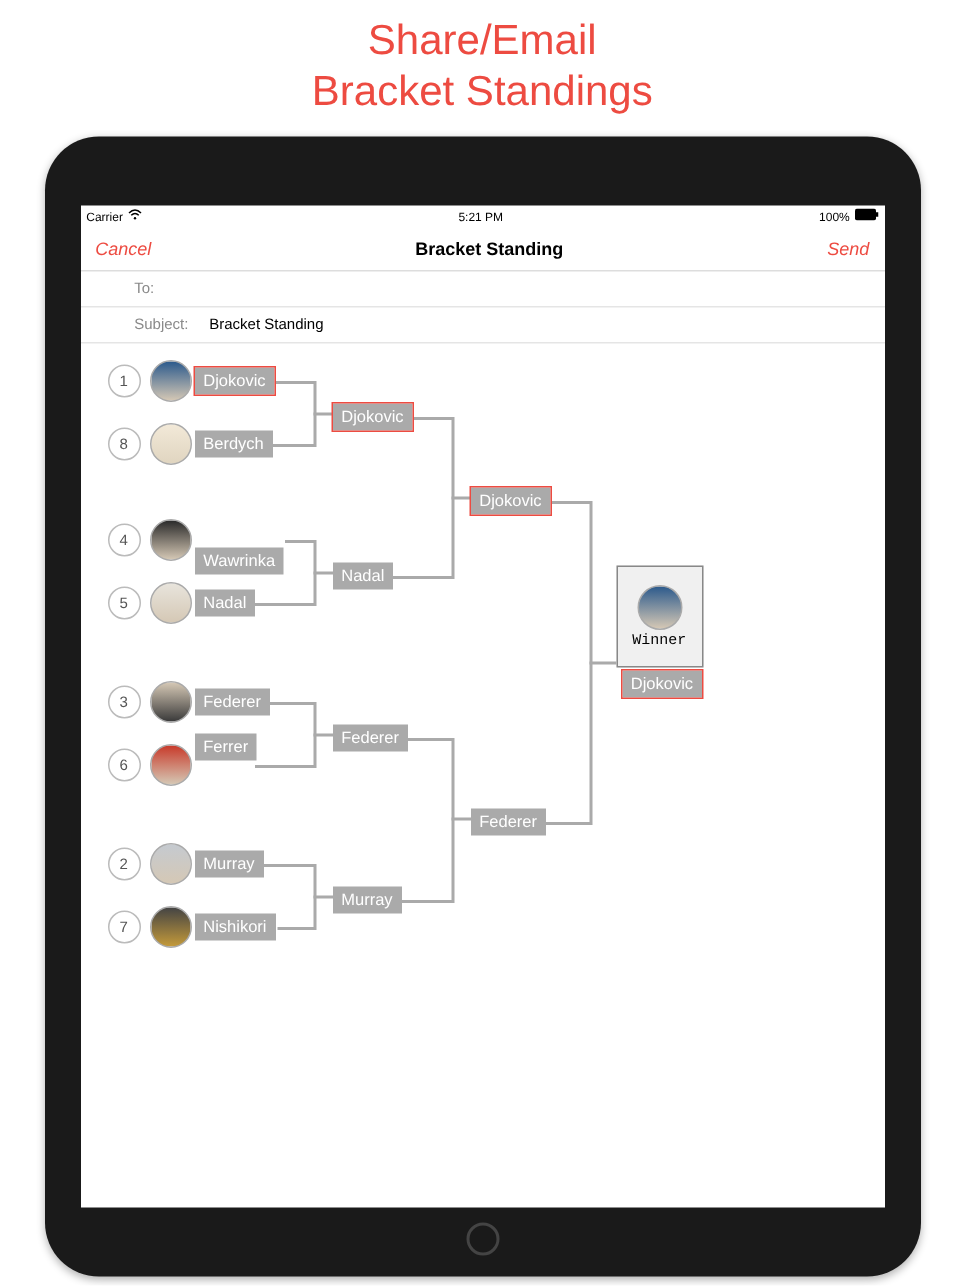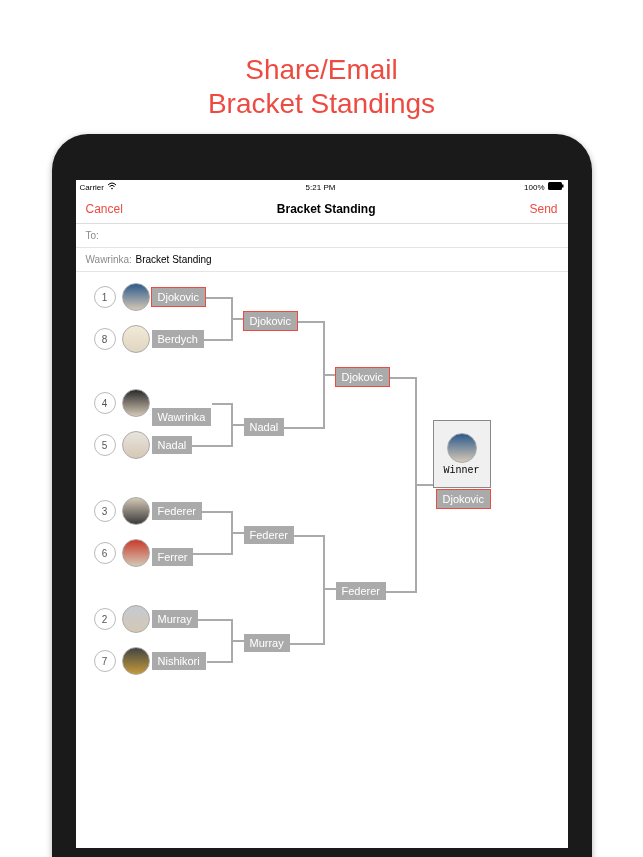--- a/index.html
+++ b/index.html
@@ -1,27 +1,27 @@
 <!DOCTYPE html>
 <html><head>
   <meta charset="utf-8">
   <style>
     * { margin: 0; padding: 0; box-sizing: border-box; }
     body { font-family: -apple-system, 'Helvetica Neue', Arial, sans-serif; background: #fff; width: 643px; height: 857px; }
-    .marketing-title { text-align: center; color: #ed4b41; font-size: 28px; font-weight: 400; padding-top: 10px; line-height: 1.2; margin-top: 43px; }
-    .ipad-frame { margin: 14px auto 0; width: 540px; height: 760px; background: #1a1a1a; border-radius: 36px; padding: 46px 24px; position: relative; box-shadow: 0 2px 6px rgba(0,0,0,.3); }
+    .marketing-title { text-align: center; color: #ed4b41; font-size: 28px; font-weight: 400; padding-top: 10px; line-height: 1.2; }
+    .ipad-frame { margin: 14px auto 0; width: 584px; height: 760px; background: #1a1a1a; border-radius: 36px; padding: 46px 24px; position: relative; box-shadow: 0 2px 6px rgba(0,0,0,.3); }
     .ipad-screen { width: 100%; height: 100%; background: #fff; overflow: hidden; font-size: 10px; }
     .status-bar { height: 14px; display: flex; justify-content: space-between; align-items: center; padding: 0 4px; font-size: 8px; }
     .status-left, .status-right { display: flex; align-items: center; gap: 3px; }
     .nav-bar { height: 30px; display: flex; justify-content: space-between; align-items: center; padding: 0 10px; border-bottom: 1px solid #ddd; }
-    .nav-btn { color: #ed4b41; font-size: 12px; }
+    .nav-btn { color: #ed4b41; font-size: 12px; font-style: italic; }
     .nav-title { font-weight: 600; font-size: 12px; }
     .compose-fields { }
     .field-row { display: flex; align-items: center; padding: 6px 10px; border-bottom: 1px solid #e5e5e5; font-size: 10px; }
-    .field-label { color: #8a8a8a; min-width: 50px; }
+    .field-label { color: #8a8a8a; min-width: 50px; margin-left: 26px; }
     .field-value { color: #000; }
     .bracket { position: relative; padding: 14px 0 0 14px; height: 560px; }
     
     .seed { position:absolute; width:22px; height:22px; border:1px solid #bbb; border-radius:50%; display:flex; align-items:center; justify-content:center; font-size:10px; color:#555; }
     .avatar { position:absolute; width:28px; height:28px; border-radius:50%; background: linear-gradient(#d5c8b5,#7a6a54); border:1px solid #aaa; }
     .avatar.djokovic { background: linear-gradient(#2c5a8c, #d5c8b5); }
     .avatar.berdych  { background: linear-gradient(#f2e9d8, #e0d5c0); }
     .avatar.wawrinka { background: linear-gradient(#2a2a2a, #d5c8b5); }
     .avatar.nadal    { background: linear-gradient(#e8e4dc, #d5c8b5); }
     .avatar.federer  { background: linear-gradient(#d5c8b5, #3a3a3a); }
@@ -73,21 +73,21 @@
       <span class="nav-btn">Cancel</span>
       <span class="nav-title">Bracket Standing</span>
       <span class="nav-btn">Send</span>
     </div>
 
     <div class="compose-fields">
       <div class="field-row">
         <span class="field-label">To:</span>
       </div>
       <div class="field-row">
-        <span class="field-label">Wawrinka:</span>
+        <span class="field-label">Subject:</span>
         <span class="field-value">Bracket Standing</span>
       </div>
     </div>
 
     <div class="bracket">
 
       <div class="seed" style="left:18px;top:14px">1</div>
       <div class="avatar djokovic" style="left:46px;top:11px"></div>
       <div class="tag hl" style="left:76px;top:16px">Djokovic</div>
 
@@ -102,21 +102,21 @@
       <div class="seed" style="left:18px;top:162px">5</div>
       <div class="avatar nadal" style="left:46px;top:159px"></div>
       <div class="tag" style="left:76px;top:164px">Nadal</div>
 
       <div class="seed" style="left:18px;top:228px">3</div>
       <div class="avatar federer" style="left:46px;top:225px"></div>
       <div class="tag" style="left:76px;top:230px">Federer</div>
 
       <div class="seed" style="left:18px;top:270px">6</div>
       <div class="avatar ferrer" style="left:46px;top:267px"></div>
-      <div class="tag" style="left:76px;top:276px">Ferrer</div>
+      <div class="tag" style="left:76px;top:260px">Ferrer</div>
 
       <div class="seed" style="left:18px;top:336px">2</div>
       <div class="avatar murray" style="left:46px;top:333px"></div>
       <div class="tag" style="left:76px;top:338px">Murray</div>
 
       <div class="seed" style="left:18px;top:378px">7</div>
       <div class="avatar nishikori" style="left:46px;top:375px"></div>
       <div class="tag" style="left:76px;top:380px">Nishikori</div>
 
       <div class="line" style="left:130px;top:25px;width:26px;height:2px"></div>

